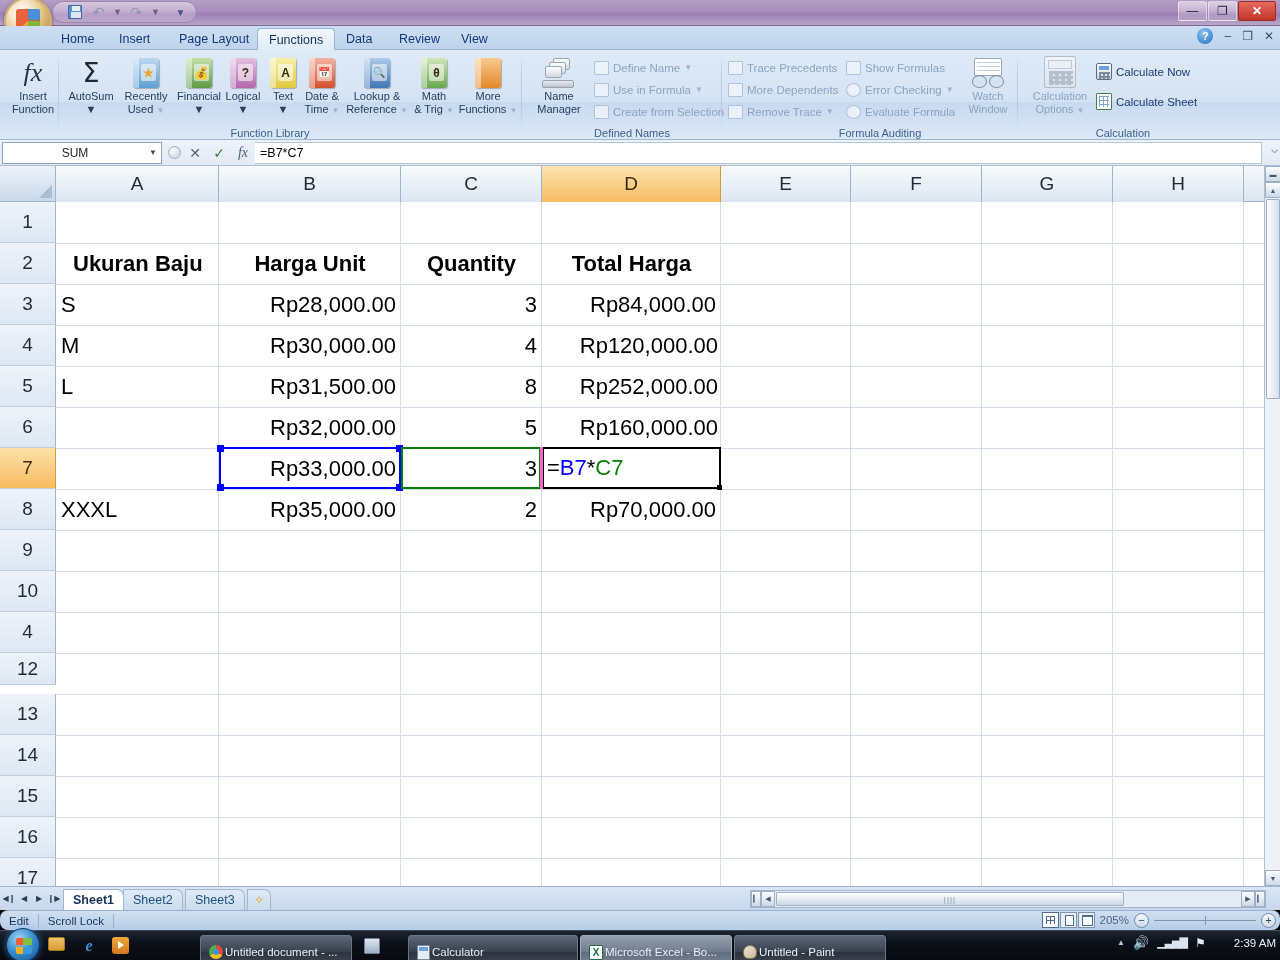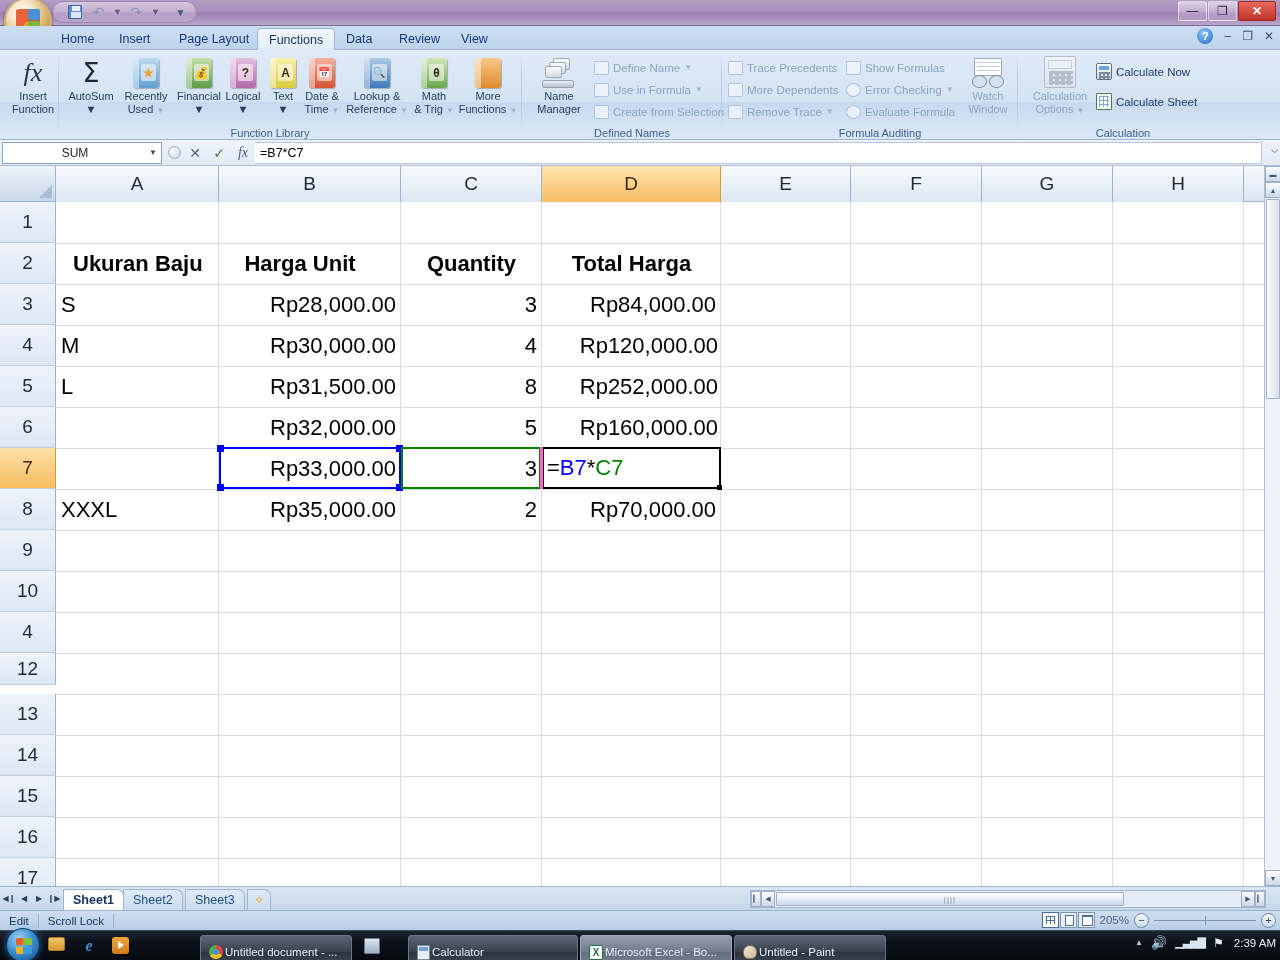--- a/index.html
+++ b/index.html
@@ -240,21 +240,21 @@
   .stab.active { background:#fff; color:#15315c; font-weight:bold; border-color:#9db3cc; }
   #hscroll { position:absolute; left:750px; top:3px; width:516px; height:18px;
              background:#e4ecf6; border:1px solid #a2b7cf; display:flex; align-items:center; }
   .hthumb { height:14px; background: linear-gradient(to bottom,#fdfeff,#ccd9e8);
             border:1px solid #9fb0c4; border-radius:1px; display:flex; align-items:center; justify-content:center;
             font-size:8px; color:#8295ac; letter-spacing:1px; }
 
   
   #statusbar { position:absolute; left:0; top:910px; width:1280px; height:20px;
                background: linear-gradient(to bottom,#cfdff1,#b7cde6); border-top:1px solid #9ab2cf;
-               display:flex; align-items:center; }
+               display:flex; align-items:center;border-radius:8px; }
   .sb-item { font-size:11.5px; color:#14335e; padding:0 9px; height:18px; line-height:18px; }
   .sb-div { width:1px; height:14px; background:#9ab2cf; }
   #sb-right { position:absolute; right:4px; top:1px; display:flex; align-items:center; gap:5px; }
   .viewb { width:17px; height:16px; border:1px solid #7e95b2; background:#e8eff8; position:relative; }
   .viewb.on { background:#fff; box-shadow:inset 0 0 0 1px #fff; border-color:#4a6d96; }
   .zoomtxt { font-size:11.5px; color:#4f637f; }
   .zoomcirc { width:15px; height:15px; border-radius:50%; border:1px solid #6f87a5;
               background: linear-gradient(to bottom,#f4f8fc,#cfdbe9); display:flex;
               align-items:center; justify-content:center; font-size:11px; color:#2e4666; line-height:1; }
   .zoomtrack { width:102px; height:1px; background:#7f97b4; position:relative; }
@@ -587,21 +587,21 @@
   <div class="rh" style="top:405px;height:41px">10</div>
   <div class="rh" style="top:446px;height:41px">4</div>
   <div class="rh" style="top:487px;height:32px">12</div>
   <div class="rh" style="top:528px;height:41px">13</div>
   <div class="rh" style="top:569px;height:41px">14</div>
   <div class="rh" style="top:610px;height:41px">15</div>
   <div class="rh" style="top:651px;height:41px">16</div>
   <div class="rh" style="top:692px;height:41px">17</div>
 
   <div class="cell l bold" style="left:68px;top:77px;width:167px;height:41px">Ukuran Baju</div>
-  <div class="cell c bold" style="left:209px;top:77px;width:182px;height:41px">Harga Unit</div>
+  <div class="cell c bold" style="left:219px;top:77px;width:182px;height:41px">Harga Unit</div>
   <div class="cell c bold" style="left:401px;top:77px;width:141px;height:41px">Quantity</div>
   <div class="cell c bold" style="left:542px;top:77px;width:179px;height:41px">Total Harga</div>
 
   <div class="cell l" style="left:56px;top:118px;width:163px;height:41px">S</div>
   <div class="cell r" style="left:219px;top:118px;width:182px;height:41px">Rp28,000.00</div>
   <div class="cell r" style="left:401px;top:118px;width:141px;height:41px">3</div>
   <div class="cell r" style="left:542px;top:118px;width:179px;height:41px">Rp84,000.00</div>
 
   <div class="cell l" style="left:56px;top:159px;width:163px;height:41px">M</div>
   <div class="cell r" style="left:219px;top:159px;width:182px;height:41px">Rp30,000.00</div>
@@ -738,15 +738,15 @@
   <div class="tbtn" style="left:734px;width:152px">
     <span style="width:14px;height:14px;border-radius:50% 50% 40% 40%;background:linear-gradient(135deg,#f0e6d2,#c9b99a);border:1px solid #8a7c60;flex:0 0 auto;"></span>
     <span>Untitled - Paint</span>
   </div>
 
   <div class="tray">
     <span style="font-size:8px;color:#b9c6d6">▲</span>
     <span style="font-size:13px">🔊</span>
     <span style="font-size:11px;letter-spacing:-1px;color:#dbe5f0">▁▃▅▇</span>
     <span style="font-size:12px">⚑</span>
-    <span style="margin-left:2px">2:39 AM</span>
+    <span style="margin-left:20px">2:39 AM</span>
   </div>
 </div>
 
 </body></html>

